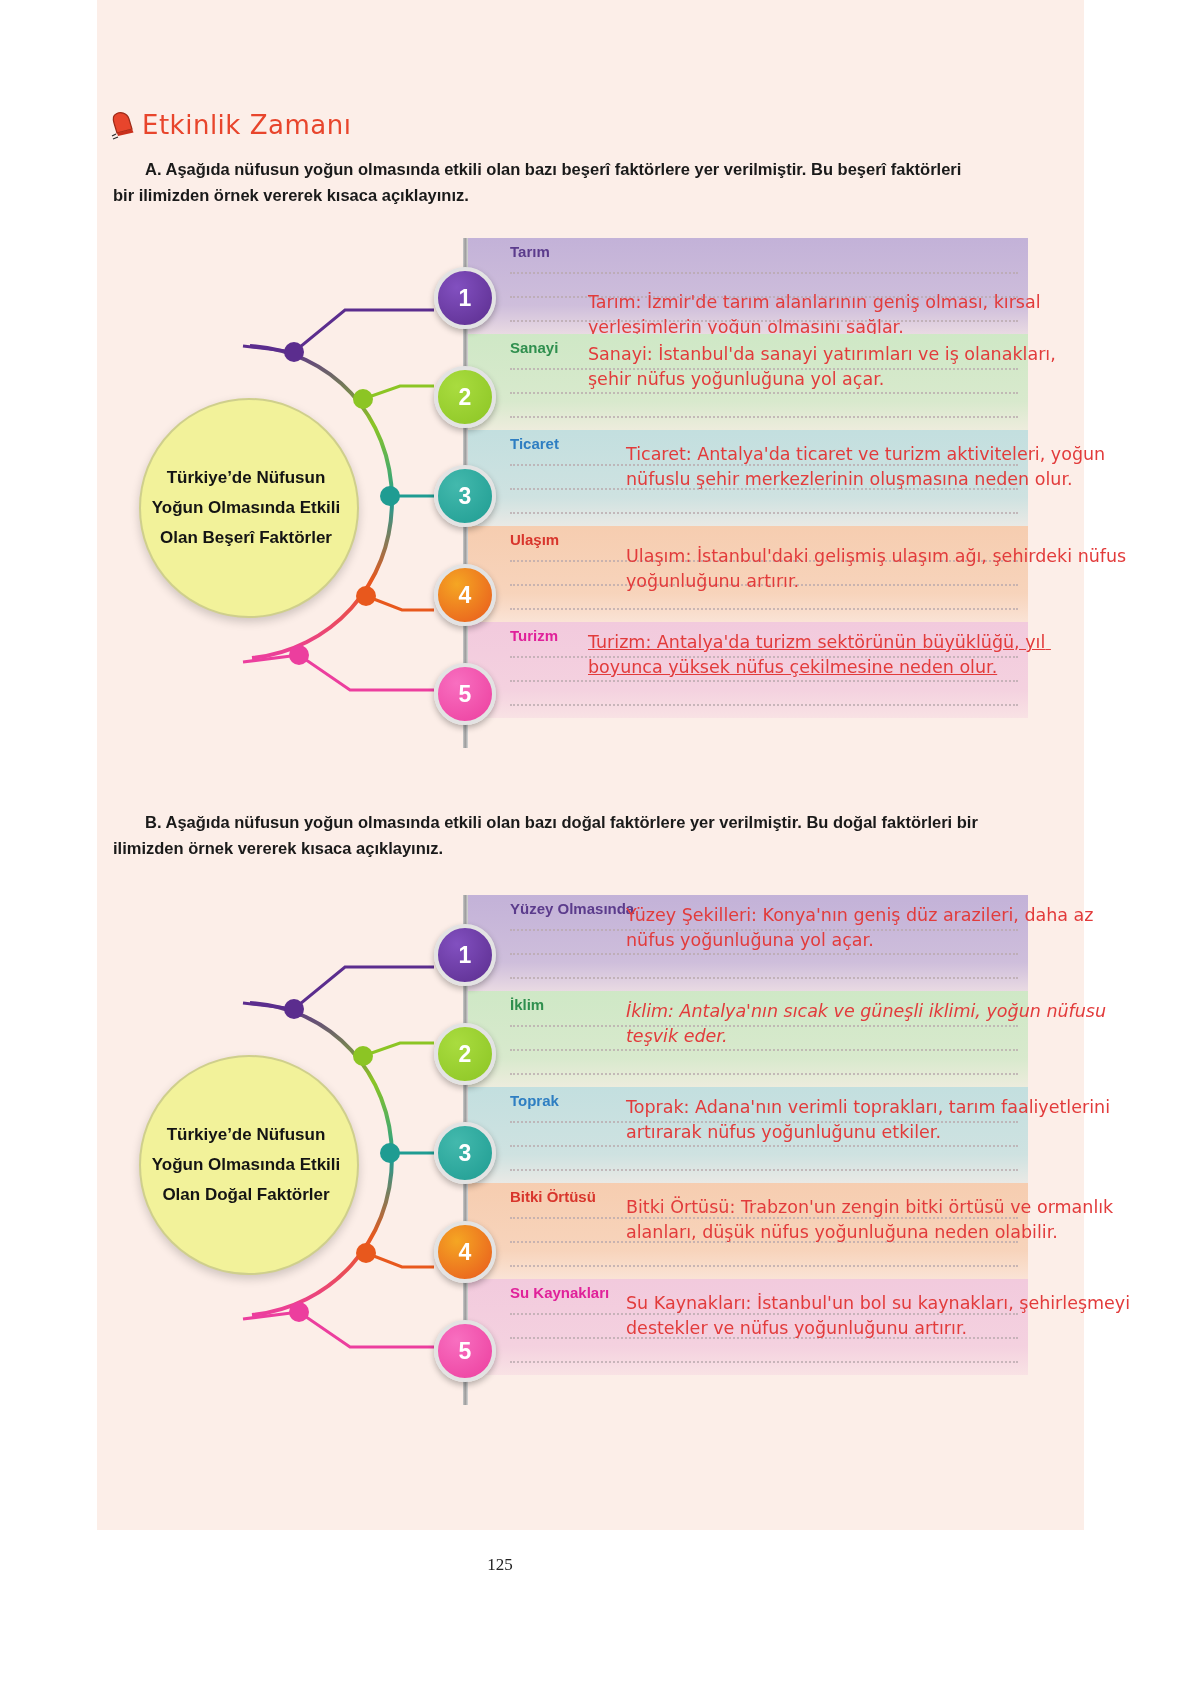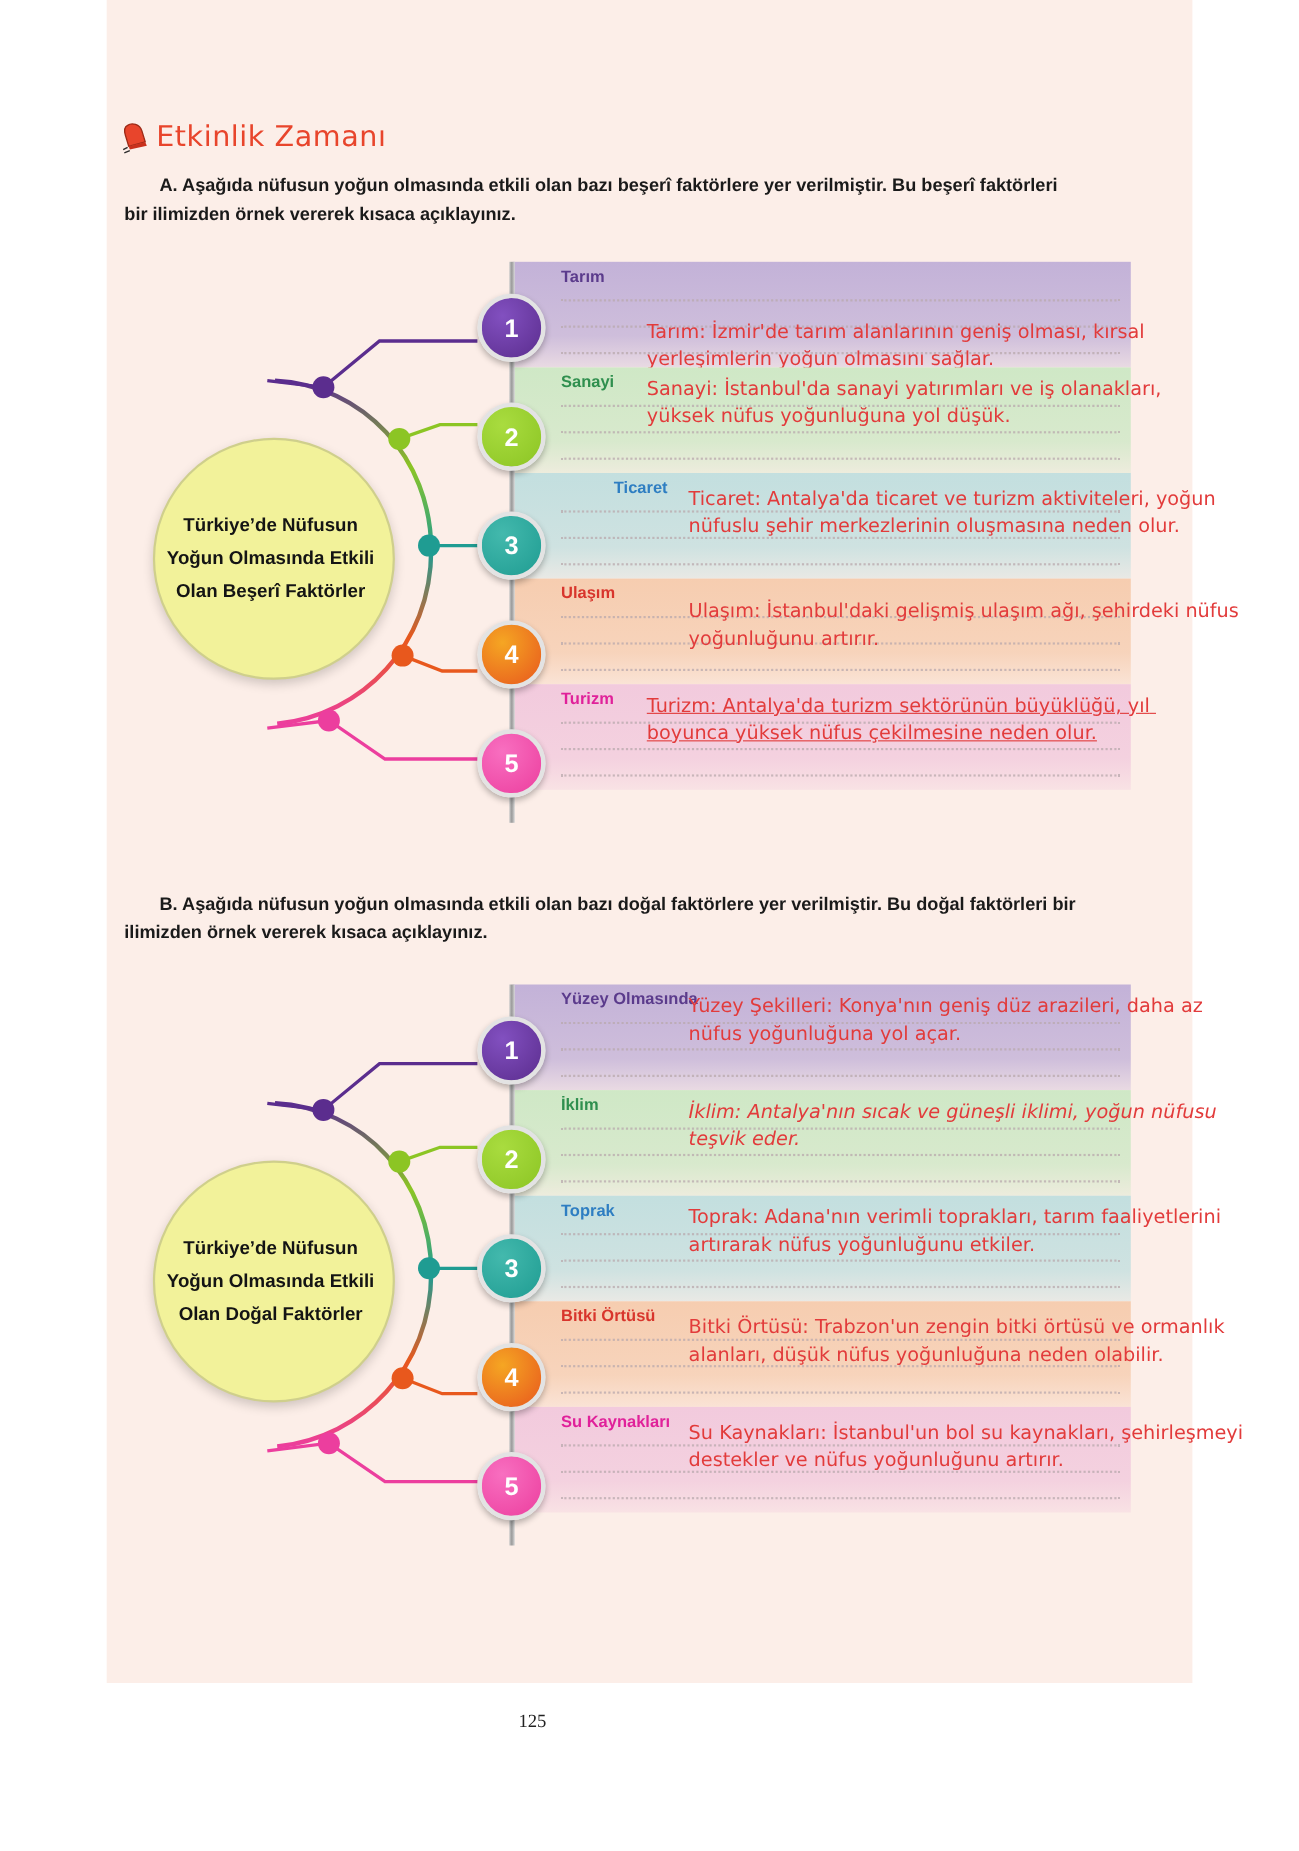--- a/index.html
+++ b/index.html
@@ -25,21 +25,21 @@
   }
   .prompt{
     position:absolute;left:113px;width:866px;
     font-size:16.5px;font-weight:bold;color:#1a1a1a;line-height:1.55;
     text-align:left;
   }
   .prompt .ind{display:inline-block;width:32px;}
   #promptA{top:157px;}
   #promptB{top:810px;}
   .pagenum{
-    position:absolute;left:0;top:1555px;width:968px;text-align:center;
+    position:absolute;left:16px;top:1555px;width:968px;text-align:center;
     font-size:17px;color:#222;font-family:"Liberation Serif",serif;
   }
   
   .diagram{position:absolute;left:0;width:1181px;}
   #diagram1{top:238px;height:520px;}
   #diagram2{top:895px;height:520px;}
   .rows{
     position:absolute;left:466px;top:0;width:562px;
   }
   .row{
@@ -138,24 +138,24 @@
         <div class="dotline" style="top: 34px;"></div>
         <div class="dotline" style="top: 58px;"></div>
         <div class="dotline" style="top: 82px;"></div>
         <div class="answer" style="left: 122px; top: 8px; margin-top: 44px;">Tarım: İzmir'de tarım alanlarının geniş olması, kırsal yerleşimlerin yoğun olmasını sağlar.</div>
       </div>
       <div class="row" style="background: linear-gradient(rgb(207, 232, 198) 0%, rgba(207, 232, 198, 0.8) 70%, rgba(207, 232, 198, 0.333) 100%);">
         <span class="kicker" style="color: rgb(47, 143, 78);">Sanayi</span>
         <div class="dotline" style="top: 34px;"></div>
         <div class="dotline" style="top: 58px;"></div>
         <div class="dotline" style="top: 82px;"></div>
-        <div class="answer" style="left: 122px; top: 8px;">Sanayi: İstanbul'da sanayi yatırımları ve iş olanakları, yüksek nüfus yoğunluğuna yol düşük.</div>
+        <div class="answer" style="left: 122px; top: 8px;">Sanayi: İstanbul'da sanayi yatırımları ve iş olanakları, şehir nüfus yoğunluğuna yol açar.</div>
       </div>
       <div class="row" style="background: linear-gradient(rgb(195, 223, 223) 0%, rgba(195, 223, 223, 0.8) 70%, rgba(195, 223, 223, 0.333) 100%);">
-        <span class="kicker" style="color: rgb(46, 126, 194); margin-left: 48px;">Ticaret</span>
+        <span class="kicker" style="color: rgb(46, 126, 194);">Ticaret</span>
         <div class="dotline" style="top: 34px;"></div>
         <div class="dotline" style="top: 58px;"></div>
         <div class="dotline" style="top: 82px;"></div>
         <div class="answer" style="left: 160px; top: 12px;">Ticaret: Antalya'da ticaret ve turizm aktiviteleri, yoğun nüfuslu şehir merkezlerinin oluşmasına neden olur.</div>
       </div>
       <div class="row" style="background: linear-gradient(rgb(246, 205, 176) 0%, rgba(246, 205, 176, 0.8) 70%, rgba(246, 205, 176, 0.333) 100%);">
         <span class="kicker" style="color: rgb(216, 53, 44);">Ulaşım</span>
         <div class="dotline" style="top: 34px;"></div>
         <div class="dotline" style="top: 58px;"></div>
         <div class="dotline" style="top: 82px;"></div>

